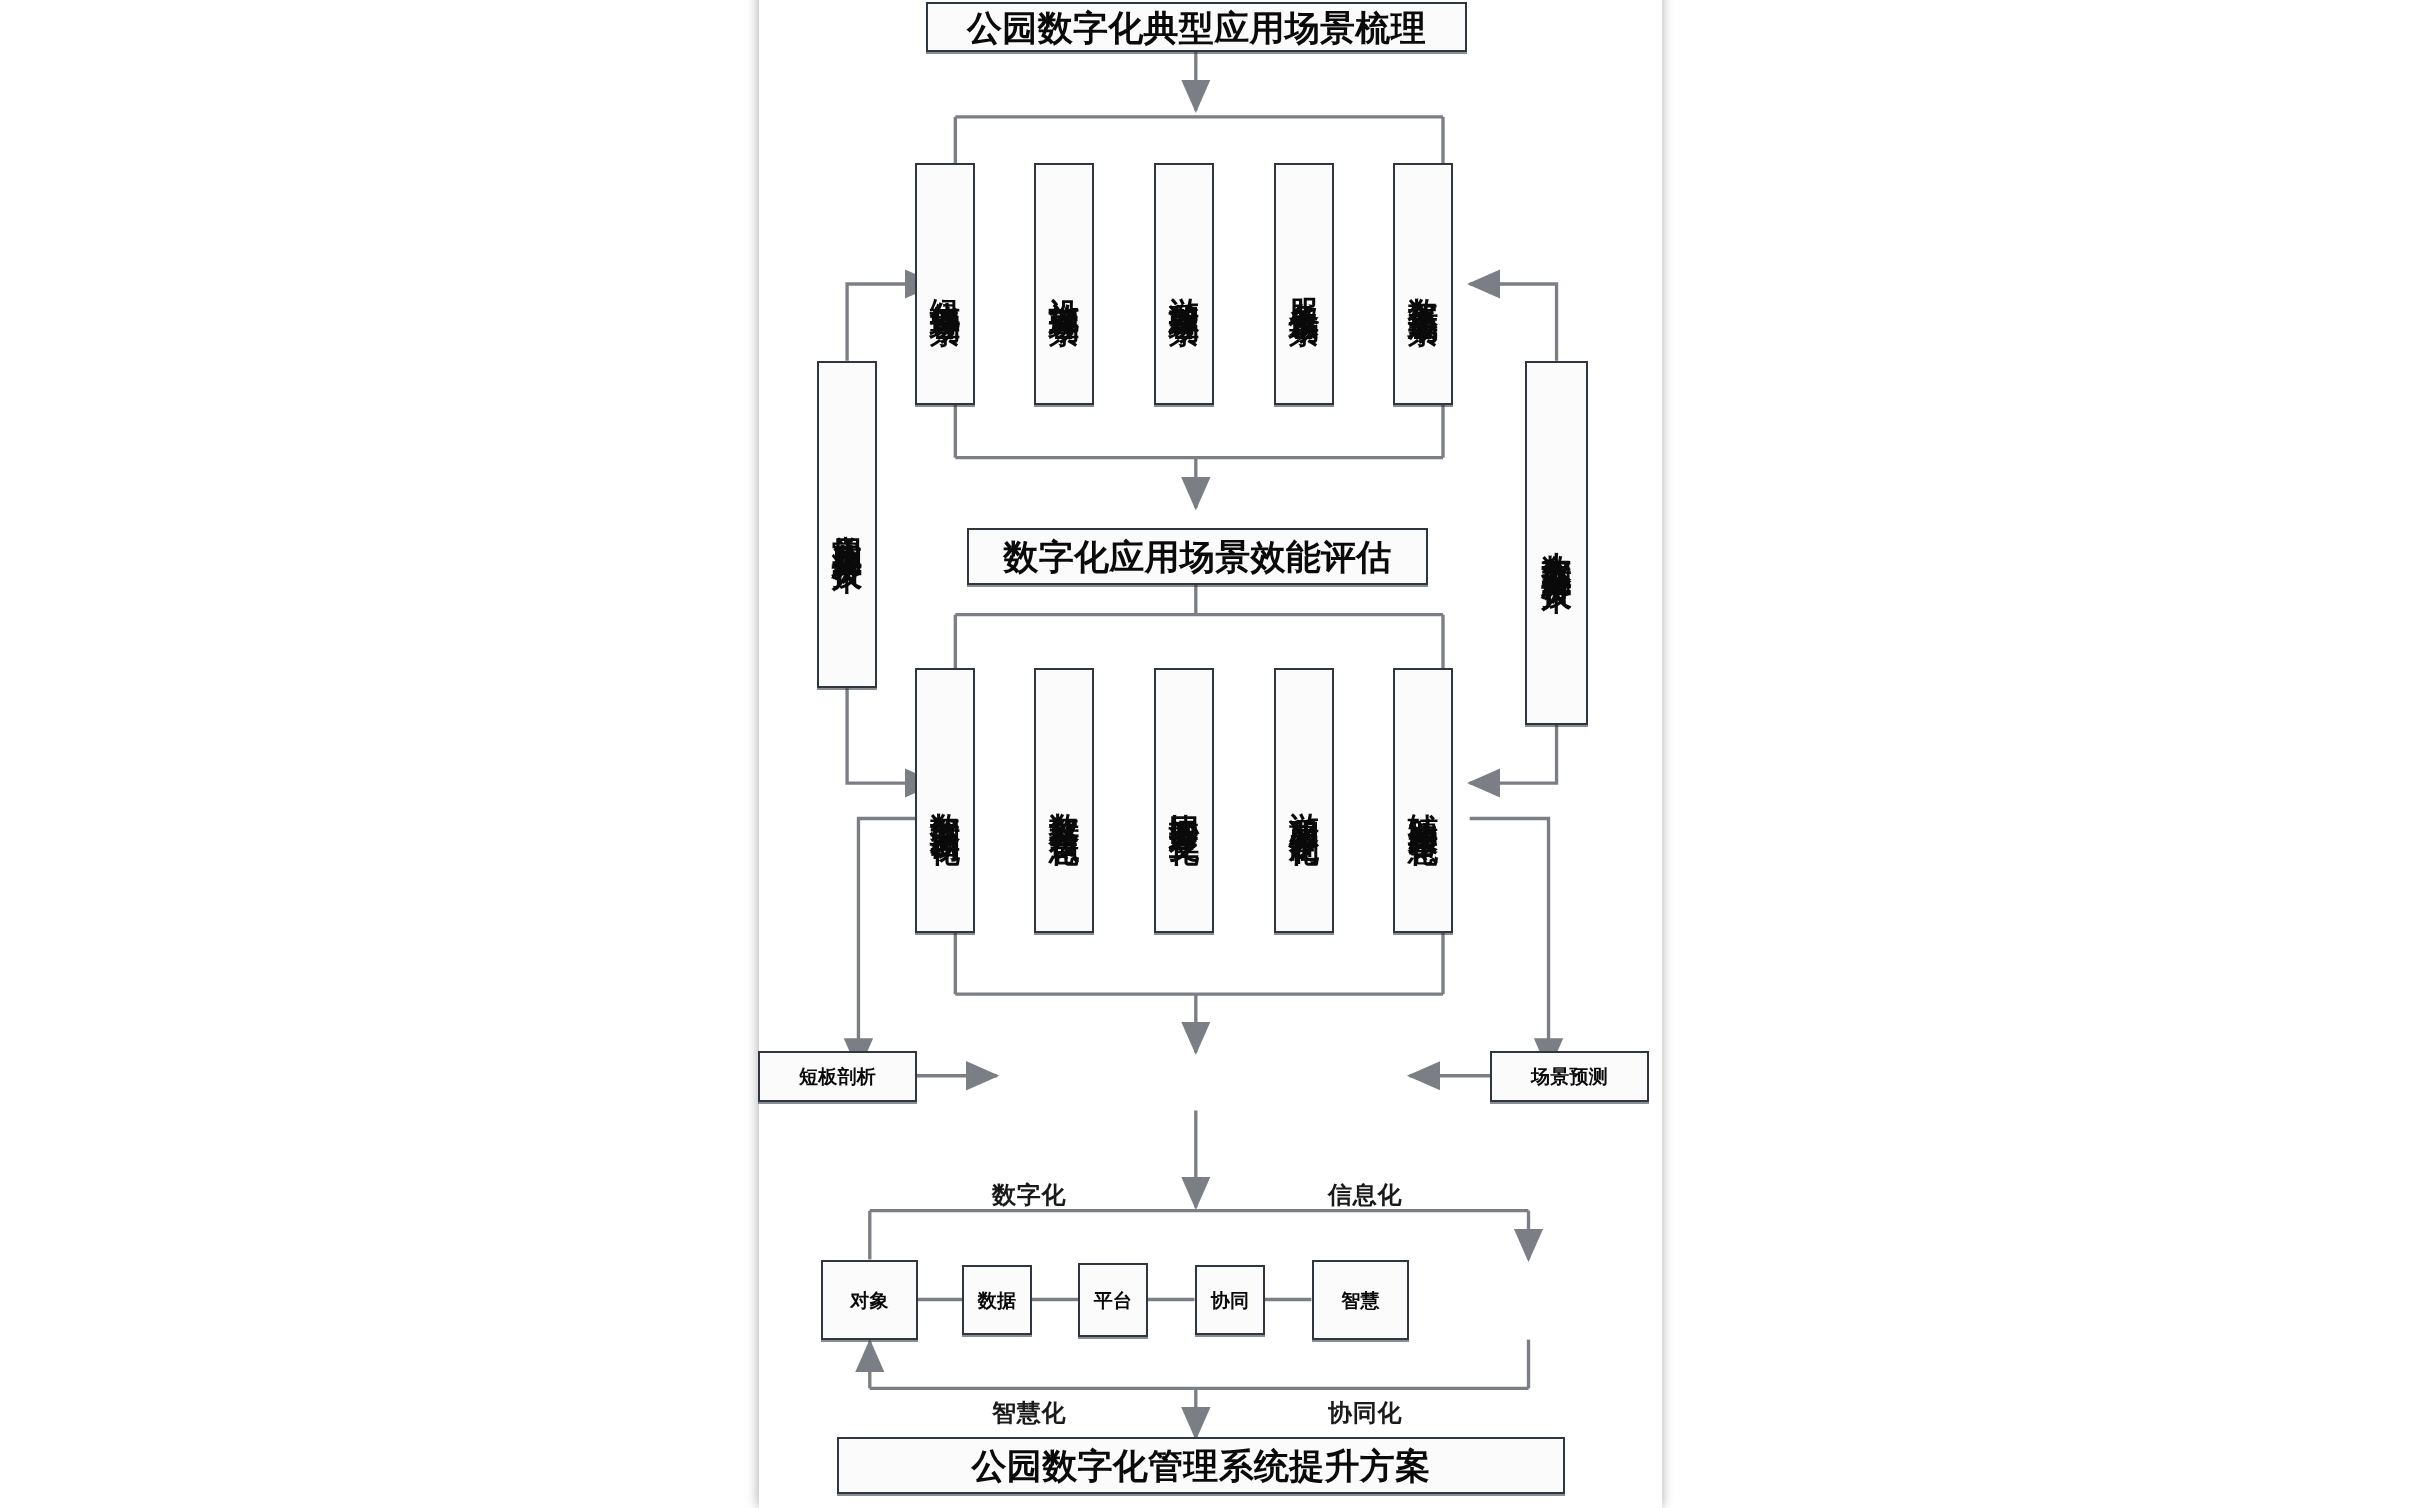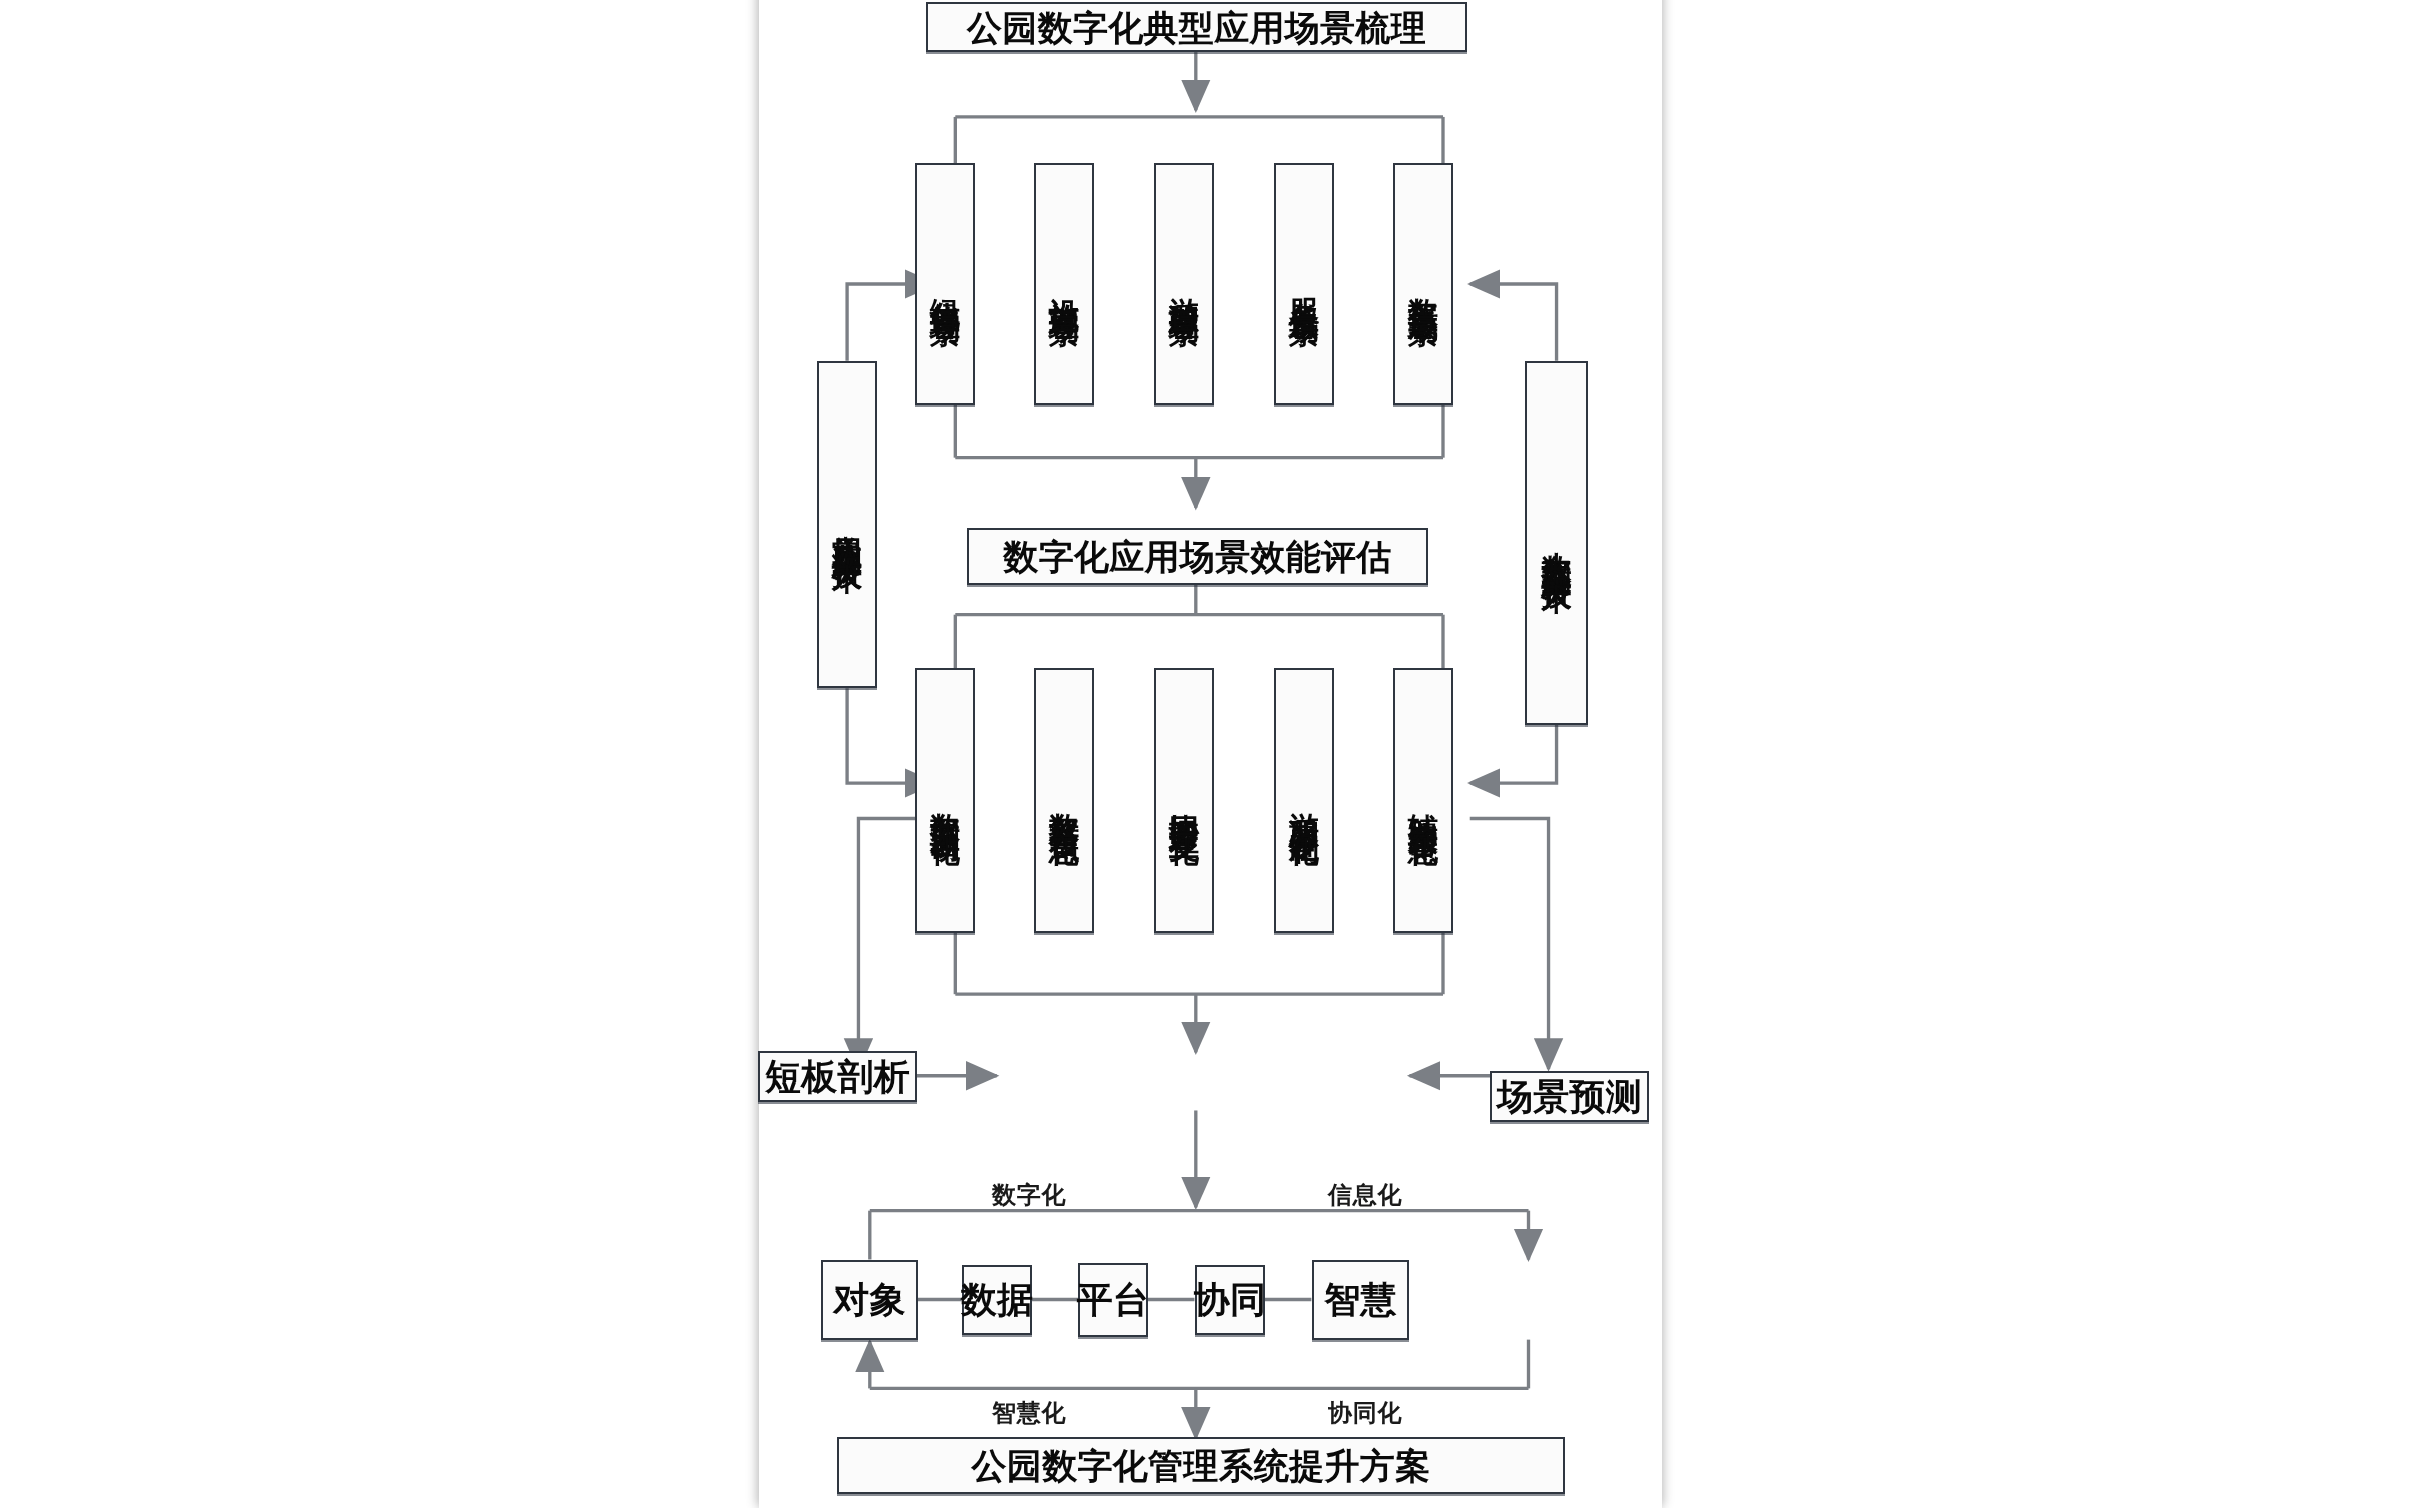--- a/index.html
+++ b/index.html
@@ -36,21 +36,21 @@
     white-space:nowrap;
   }
   .node.v{ 
     writing-mode:vertical-rl;
     text-orientation:upright;
     font-size:30px;font-weight:700;
     letter-spacing:4px;
     line-height:1;
     padding-top:4px;
   }
-  .node.small{font-size:36px;font-weight:700;}
+  .node.small{font-size:19px;font-weight:700;}
   .node.big{font-size:35px;font-weight:700;}
 
   .edgelabel{
     position:absolute;
     font-size:24px;
     color:#1a1a1a;
     font-weight:600;
     white-space:nowrap;
     letter-spacing:0.7px;
   }
@@ -139,21 +139,21 @@
 
   <div class="node h big" style="left:967px;top:508px;width:461px;height:57px;margin-top:20px;">数字化应用场景效能评估</div>
 
   <div class="node v" style="left:915px;top:668px;width:60px;height:265px;">数据监测自动化</div>
   <div class="node v" style="left:1034px;top:668px;width:60px;height:265px;">数据整合信息化</div>
   <div class="node v" style="left:1154px;top:668px;width:60px;height:265px;">协同管理交互化</div>
   <div class="node v" style="left:1274px;top:668px;width:60px;height:265px;">游憩服务定制化</div>
   <div class="node v" style="left:1393px;top:668px;width:60px;height:265px;">辅助决策智慧化</div>
 
   <div class="node h small" style="left:758px;top:1051px;width:159px;height:51px;">短板剖析</div>
-  <div class="node h small" style="left:1490px;top:1051px;width:159px;height:51px;margin-top:20px;">场景预测</div>
+  <div class="node h small" style="left:1490px;top:1051px;width:159px;height:51px;">场景预测</div>
 
   <div class="node h small" style="left:821px;top:1260px;width:97px;height:80px;">对象</div>
   <div class="node h small" style="left:962px;top:1265px;width:70px;height:70px;">数据</div>
   <div class="node h small" style="left:1078px;top:1263px;width:70px;height:74px;">平台</div>
   <div class="node h small" style="left:1195px;top:1265px;width:70px;height:70px;">协同</div>
   <div class="node h small" style="left:1312px;top:1260px;width:97px;height:80px;">智慧</div>
 
   <div class="edgelabel" style="left:992px;top:1179px;">数字化</div>
   <div class="edgelabel" style="left:1328px;top:1179px;font-family:Liberation Mono, monospace;">信息化</div>
   <div class="edgelabel" style="left:992px;top:1397px;">智慧化</div>

